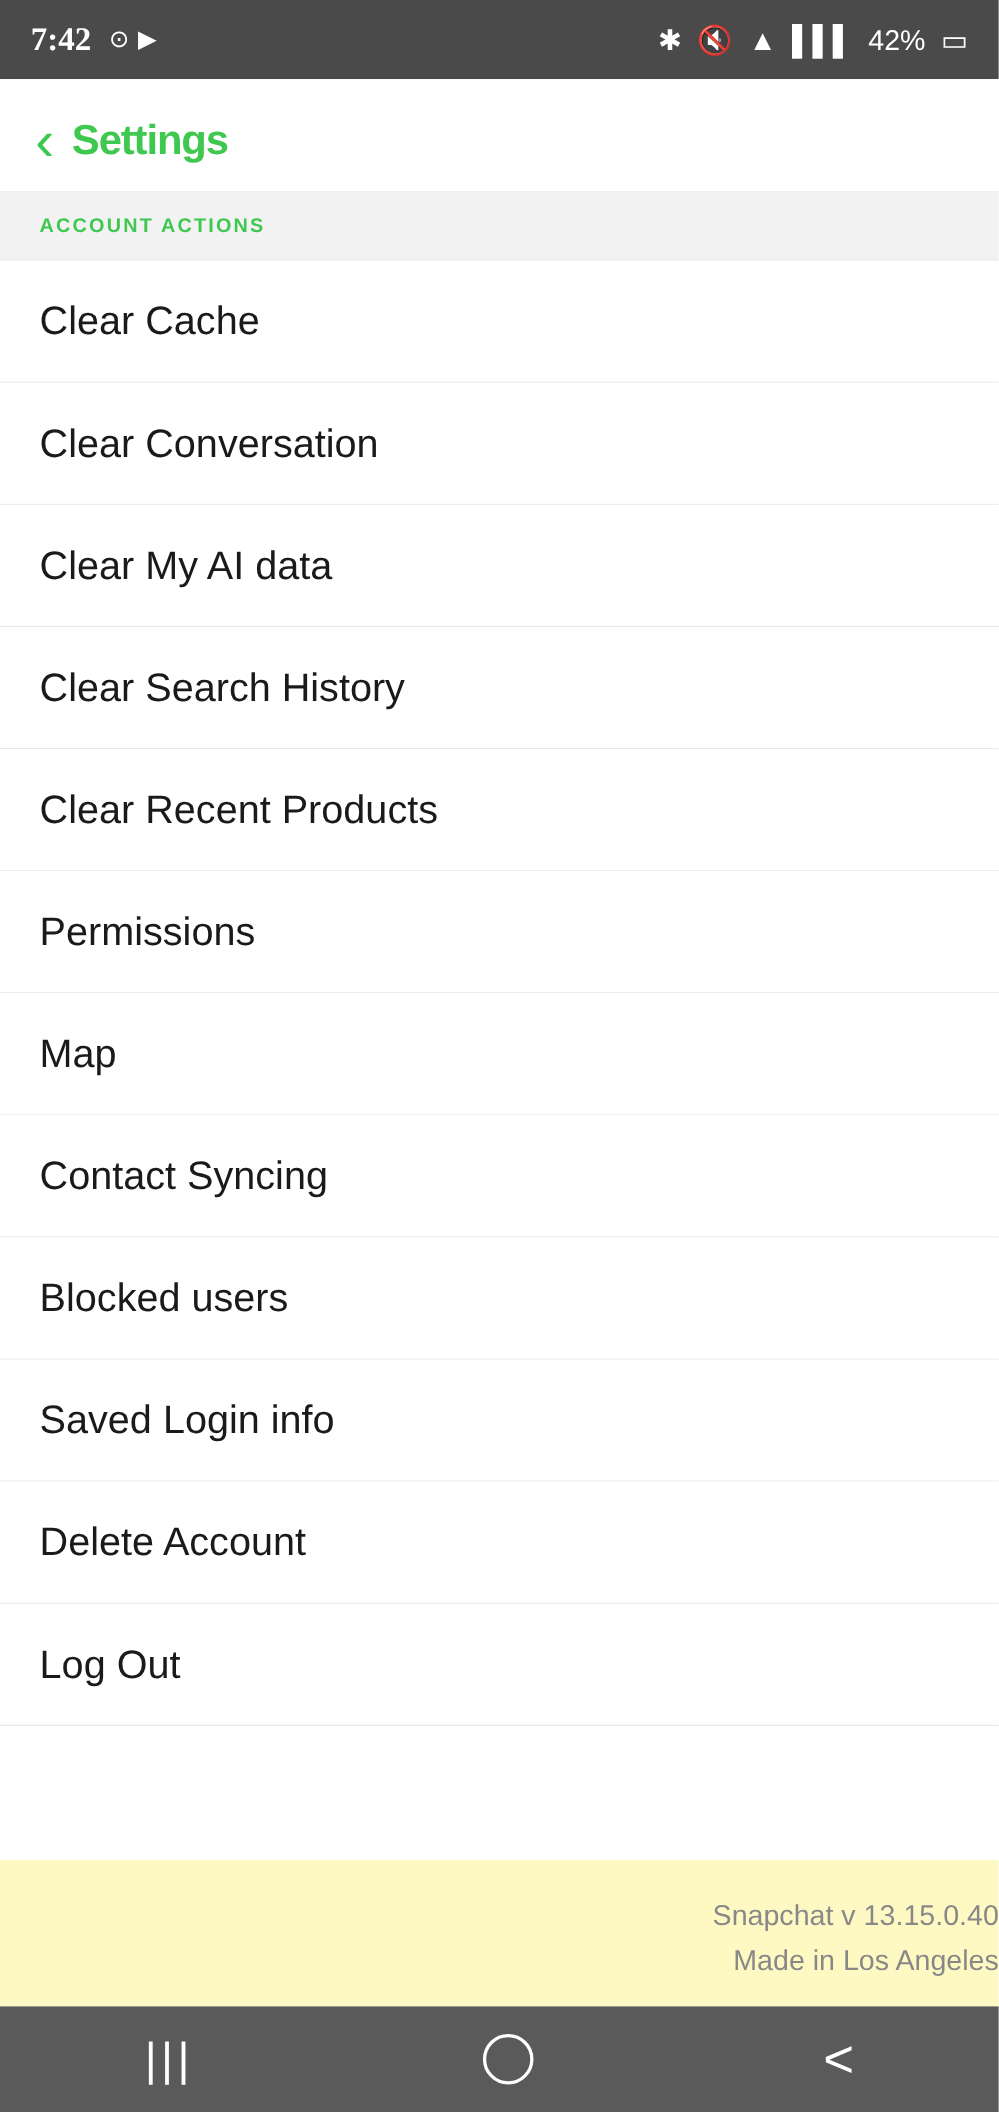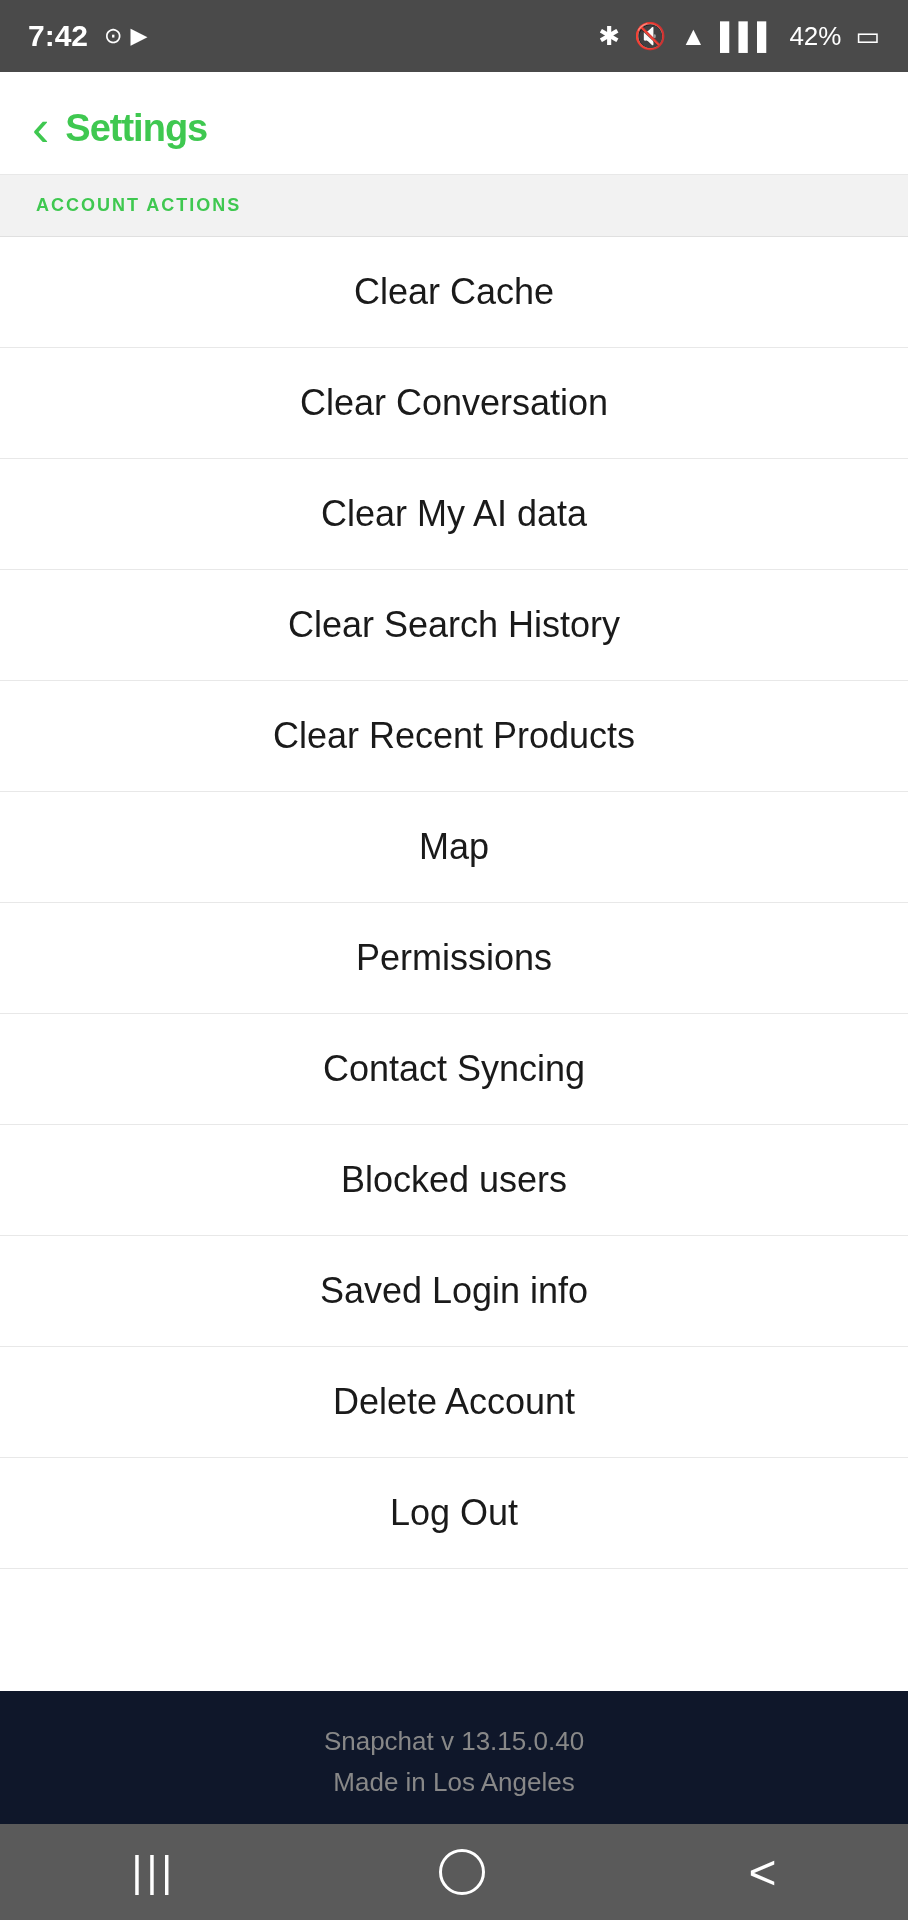--- a/index.html
+++ b/index.html
@@ -34,20 +34,21 @@
 
     .status-bar-left {
       display: flex;
       align-items: center;
       gap: 16px;
     }
 
     .status-bar-time {
       font-size: 30px;
       font-weight: 600;
+      font-family: Liberation Serif, serif;
     }
 
     .status-bar-icons {
       display: flex;
       align-items: center;
       gap: 8px;
       font-size: 22px;
     }
 
     .status-bar-right {
@@ -94,41 +95,40 @@
       font-size: 18px;
       font-weight: 700;
       letter-spacing: 2px;
       text-transform: uppercase;
     }
 
     
     .menu-list {
       flex: 1;
       background: #ffffff;
-      text-align: center;
     }
 
     .menu-item {
       padding: 34px 36px;
       border-bottom: 1px solid #e8e8e8;
       cursor: pointer;
       background: #ffffff;
     }
 
     .menu-item-text {
       font-size: 36px;
       color: #1a1a1a;
       font-weight: 400;
     }
 
     
     .footer-info {
-      text-align: center;
+      text-align: right;
       padding: 30px 0 20px 0;
-      background: #0f172a;
+      background: #fef9c3;
     }
 
     .footer-text {
       font-size: 26px;
       color: #888888;
       line-height: 1.6;
     }
 
     
     .nav-bar {
@@ -190,24 +190,24 @@
   <div class="menu-item">
     <span class="menu-item-text">Clear My AI data</span>
   </div>
   <div class="menu-item">
     <span class="menu-item-text">Clear Search History</span>
   </div>
   <div class="menu-item">
     <span class="menu-item-text">Clear Recent Products</span>
   </div>
   <div class="menu-item">
+    <span class="menu-item-text">Permissions</span>
+  </div>
+  <div class="menu-item">
     <span class="menu-item-text">Map</span>
-  </div>
-  <div class="menu-item">
-    <span class="menu-item-text">Permissions</span>
   </div>
   <div class="menu-item">
     <span class="menu-item-text">Contact Syncing</span>
   </div>
   <div class="menu-item">
     <span class="menu-item-text">Blocked users</span>
   </div>
   <div class="menu-item">
     <span class="menu-item-text">Saved Login info</span>
   </div>

